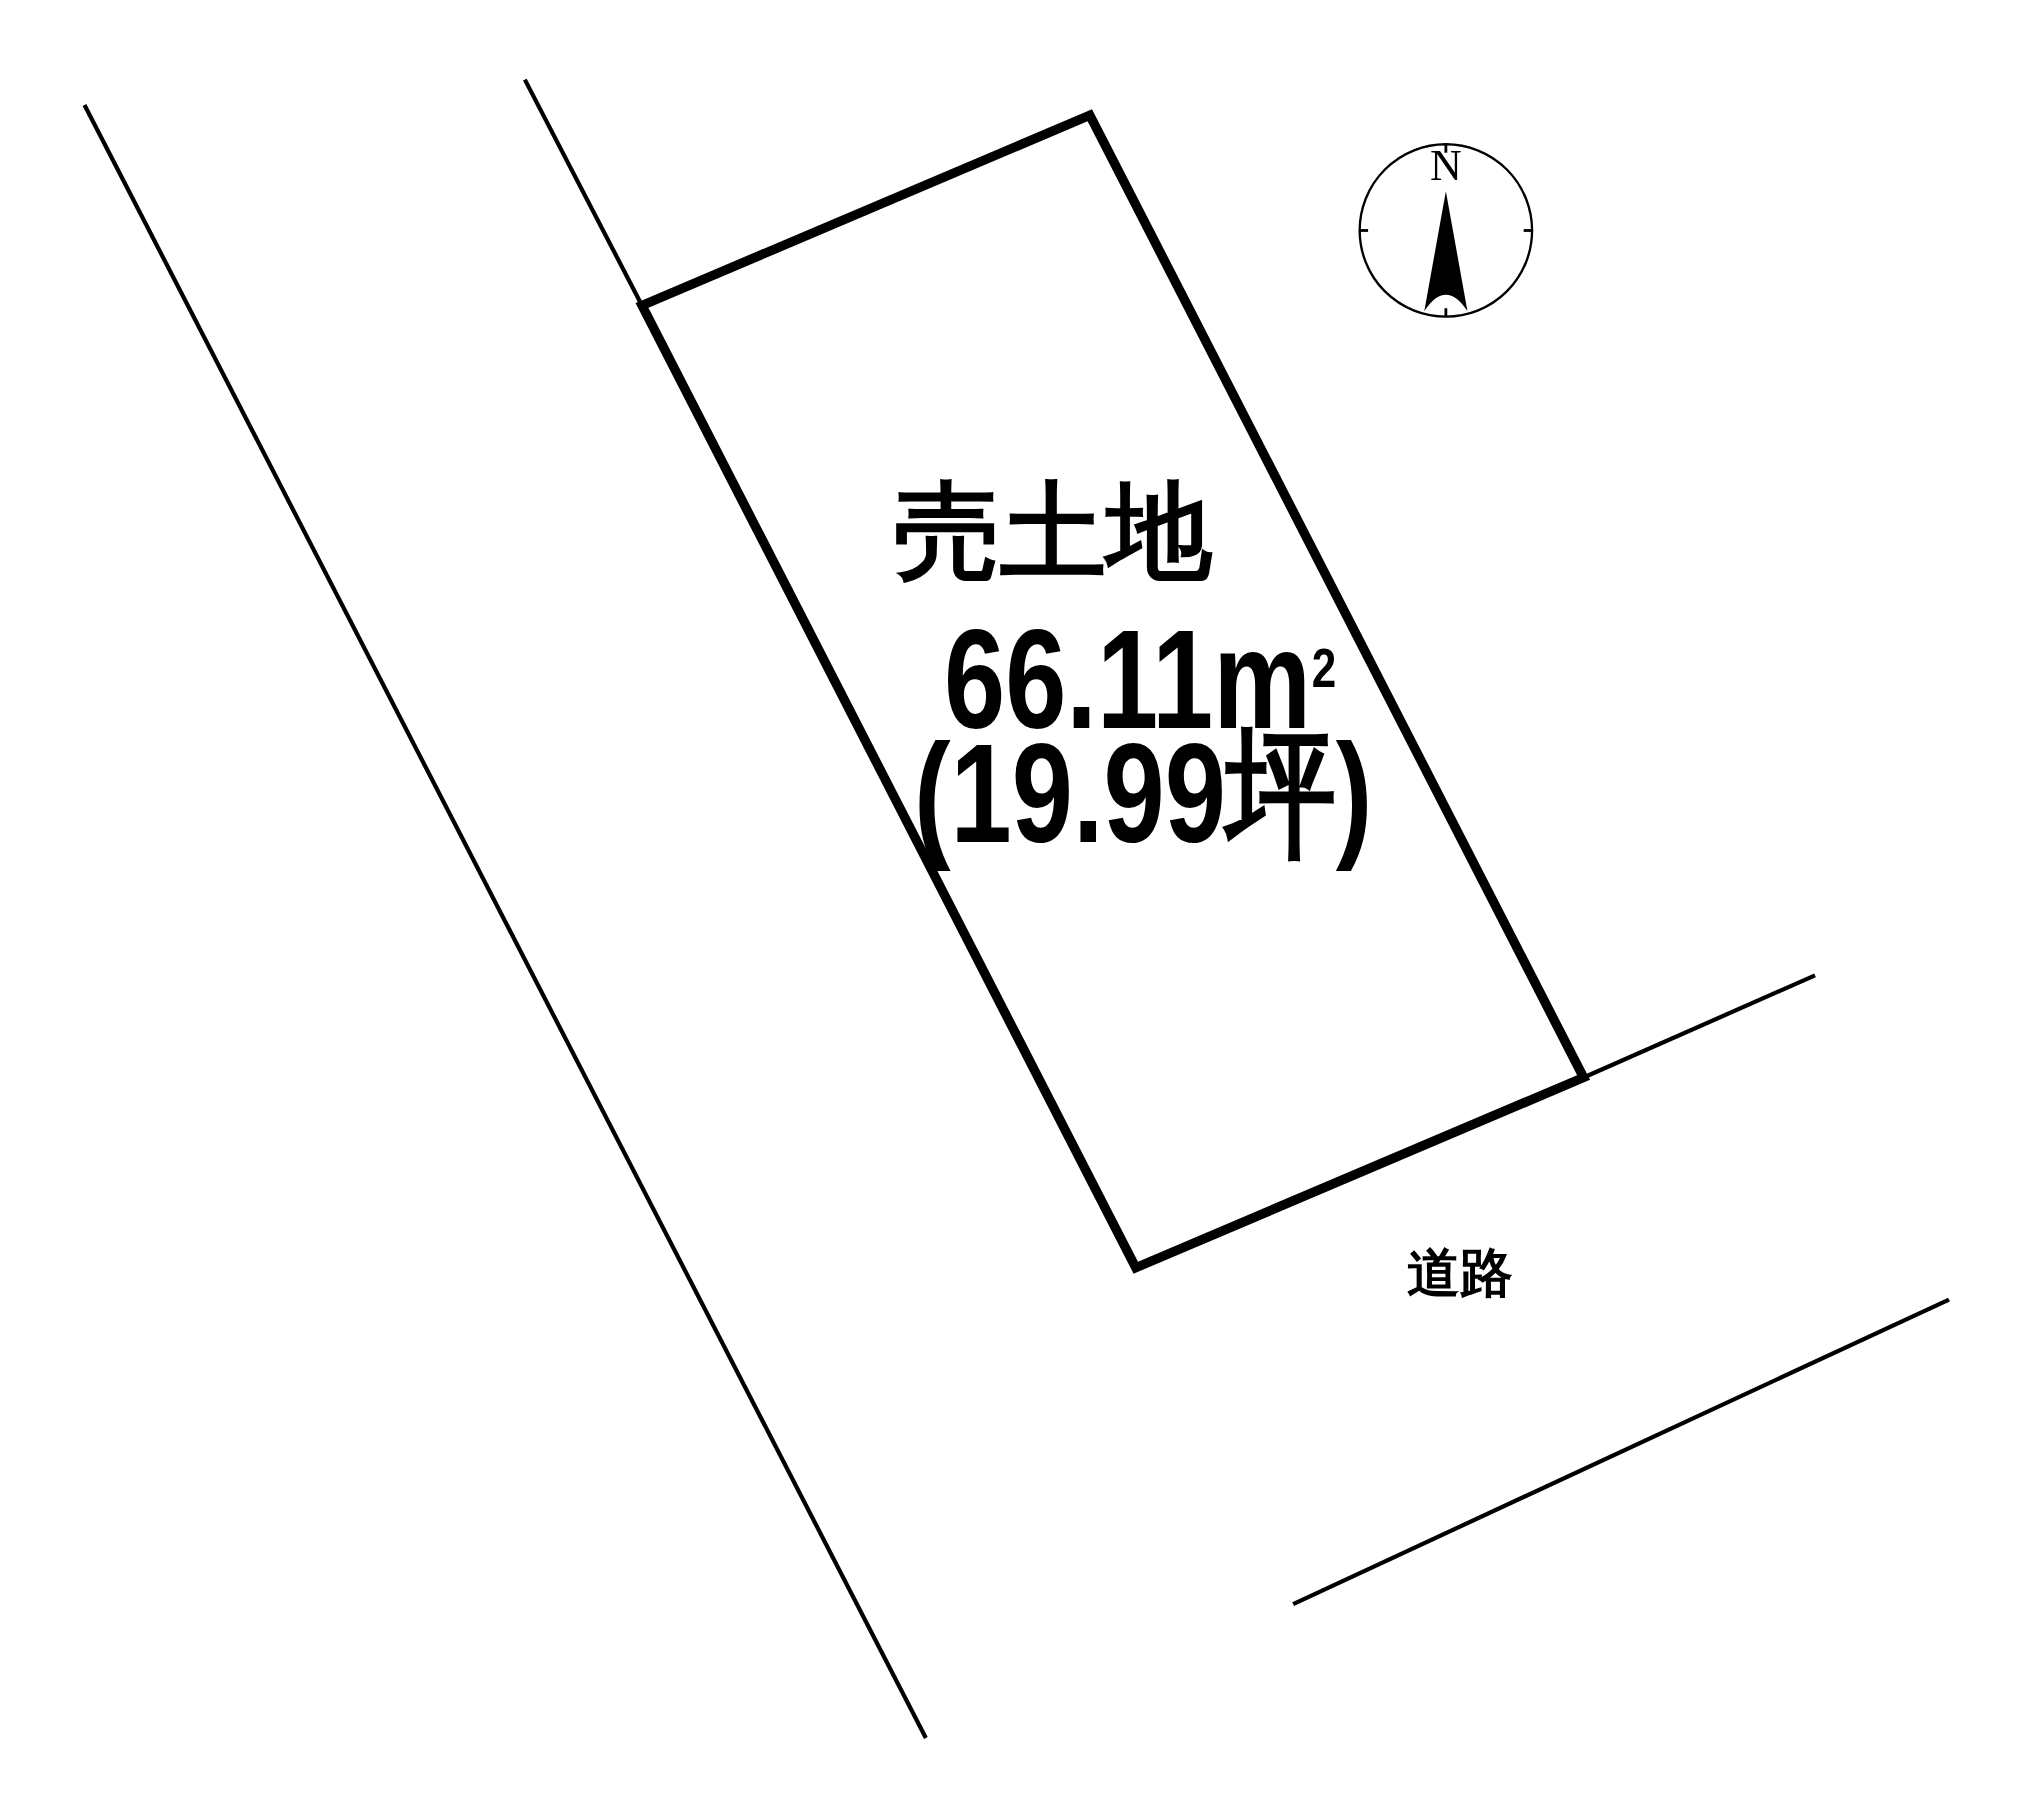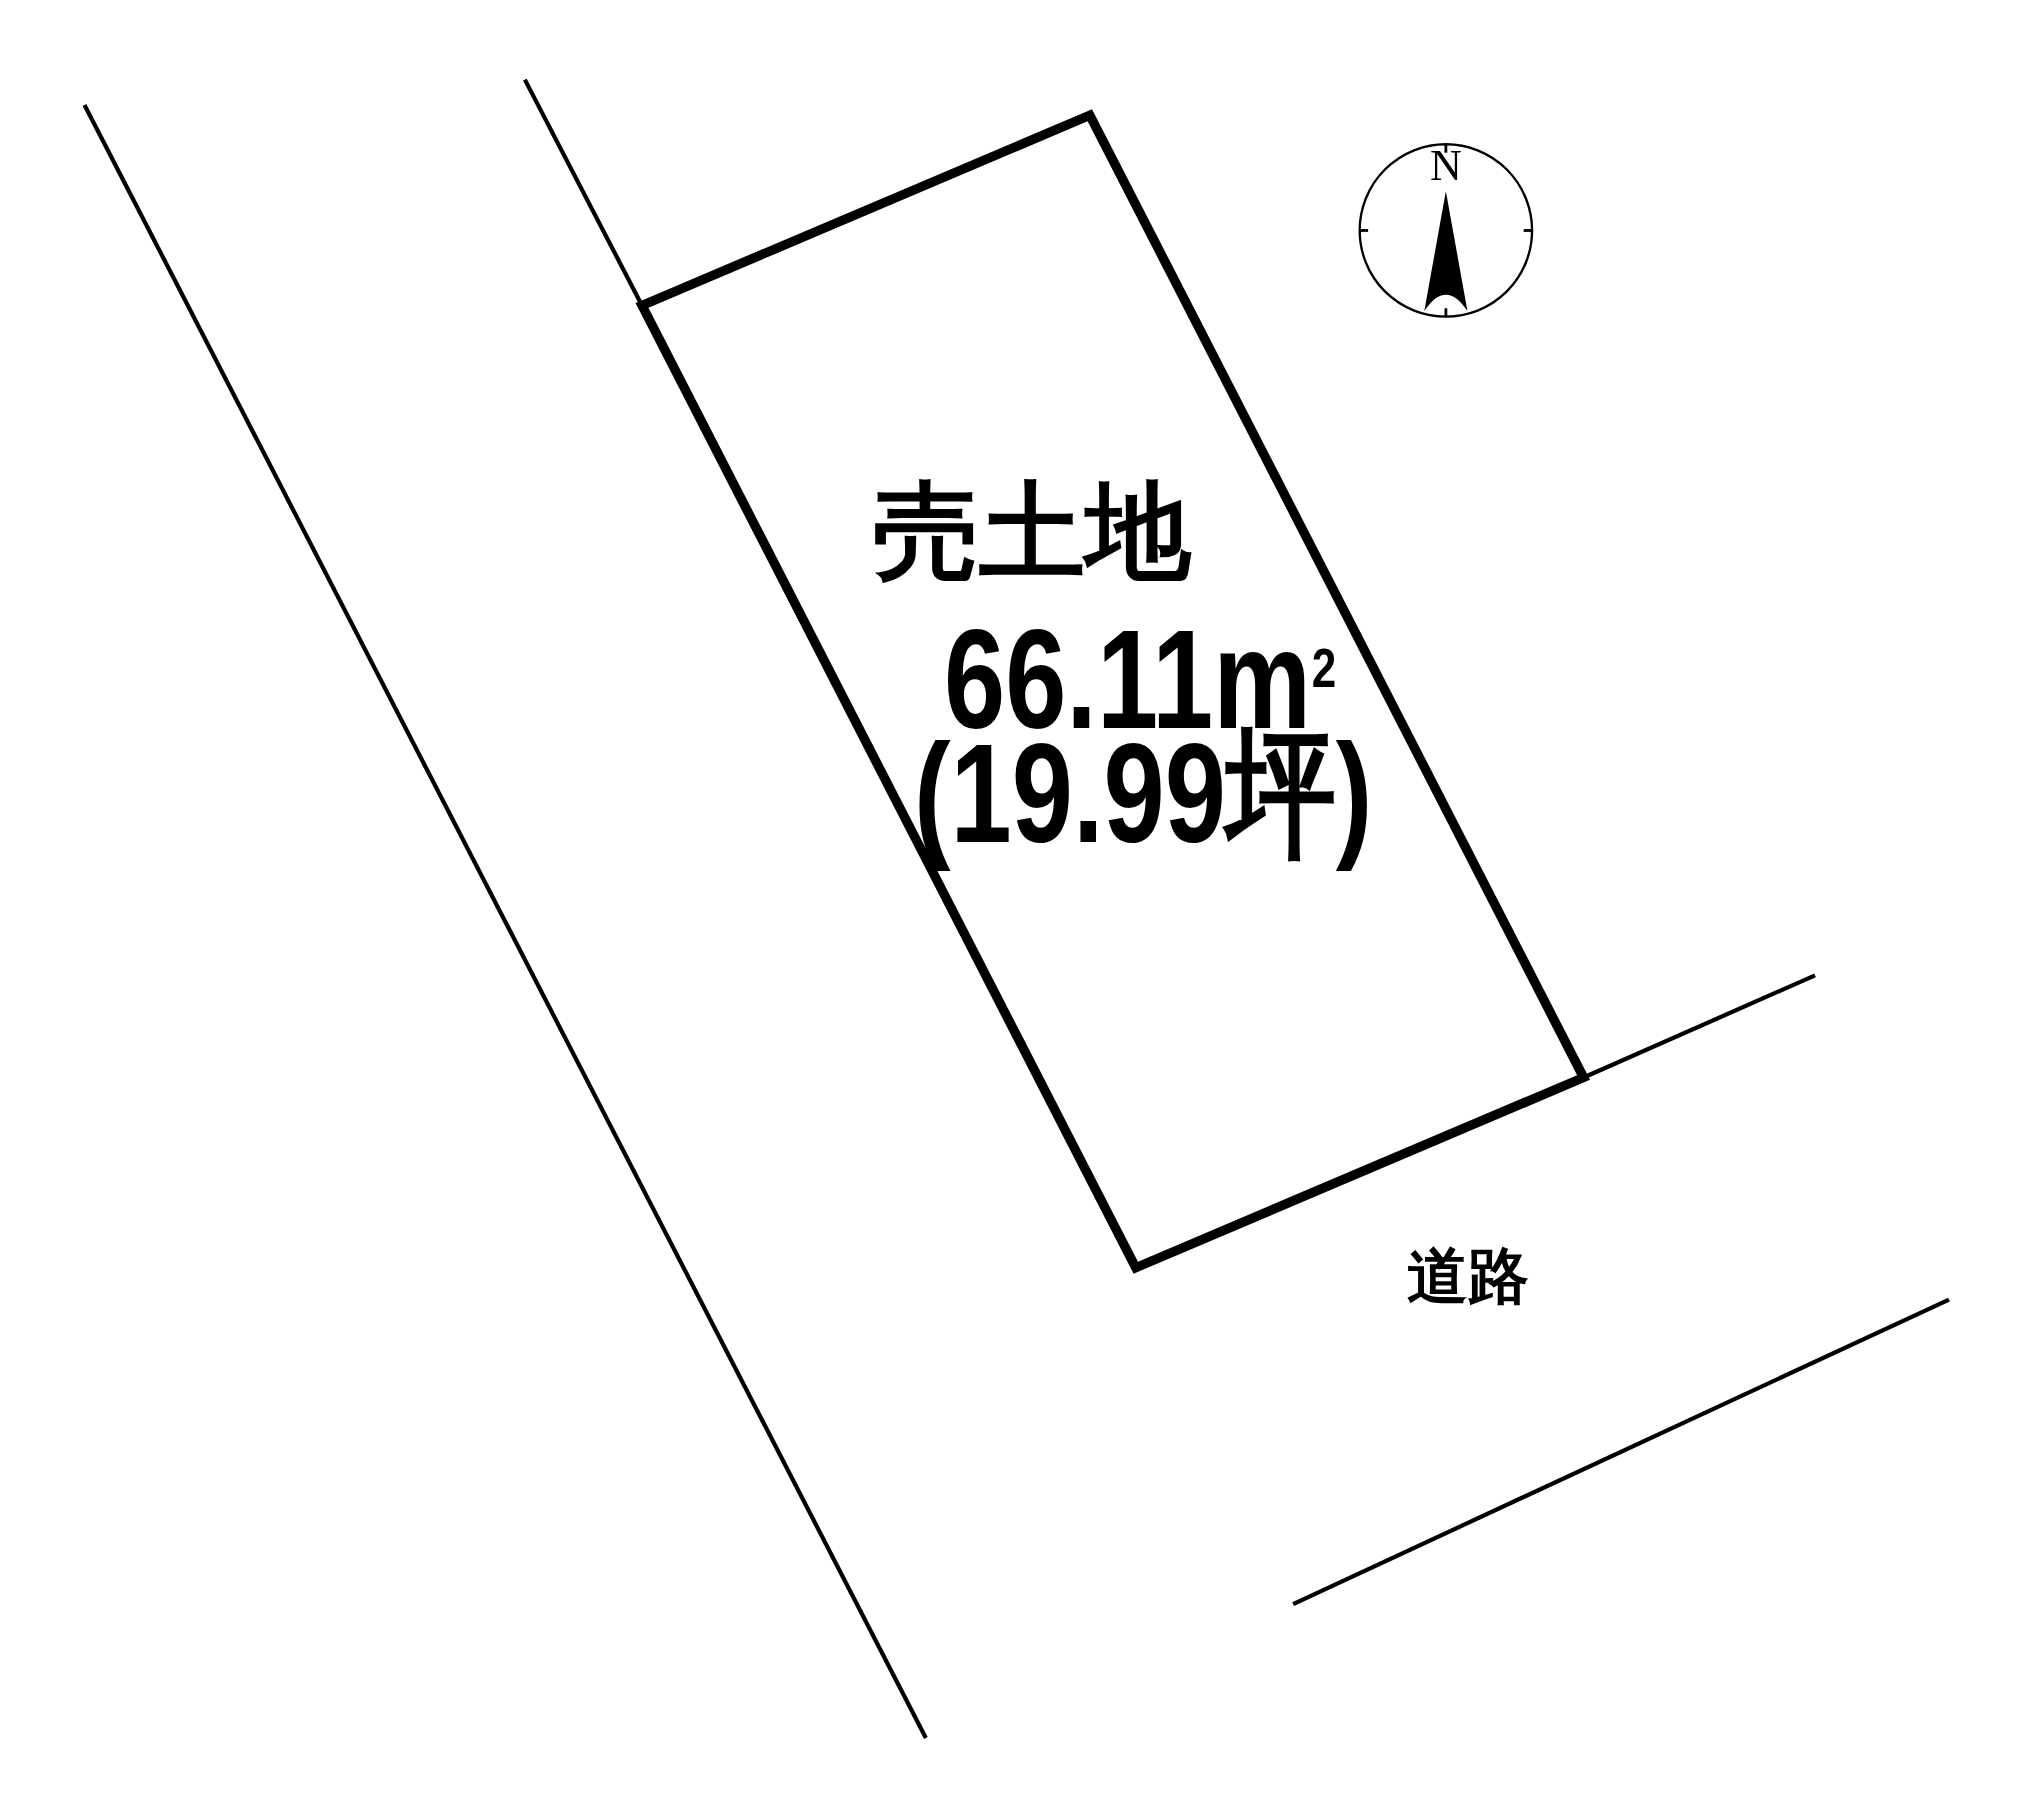--- a/index.html
+++ b/index.html
@@ -22,21 +22,21 @@
   }
   .t {
     position: absolute;
     color: #000000;
     line-height: 1;
     white-space: nowrap;
     font-weight: 700;
     font-family: "Liberation Sans", sans-serif;
   }
   .parcel-title {
-    left: 873px;
+    left: 894px;
     top: 478px;
     font-size: 106px;
     font-weight: 700;
   }
   .area-line {
     left: 944px;
     top: 609px;
     font-size: 141px;
     transform: scaleX(0.78);
     transform-origin: 0 0;
@@ -50,21 +50,21 @@
   .tsubo-line {
     left: 914px;
     top: 723px;
     font-size: 141px;
     transform: scaleX(0.78);
     transform-origin: 0 0;
   }
   .road-label {
     left: 1407px;
     top: 1246px;
-    font-size: 61px;
+    font-size: 53px;
   }
   .north-label {
     left: 1399px;
     top: 144px;
     width: 94px;
     text-align: center;
     font-size: 44px;
     font-weight: 400;
     font-family: "Liberation Serif", serif;
   }

